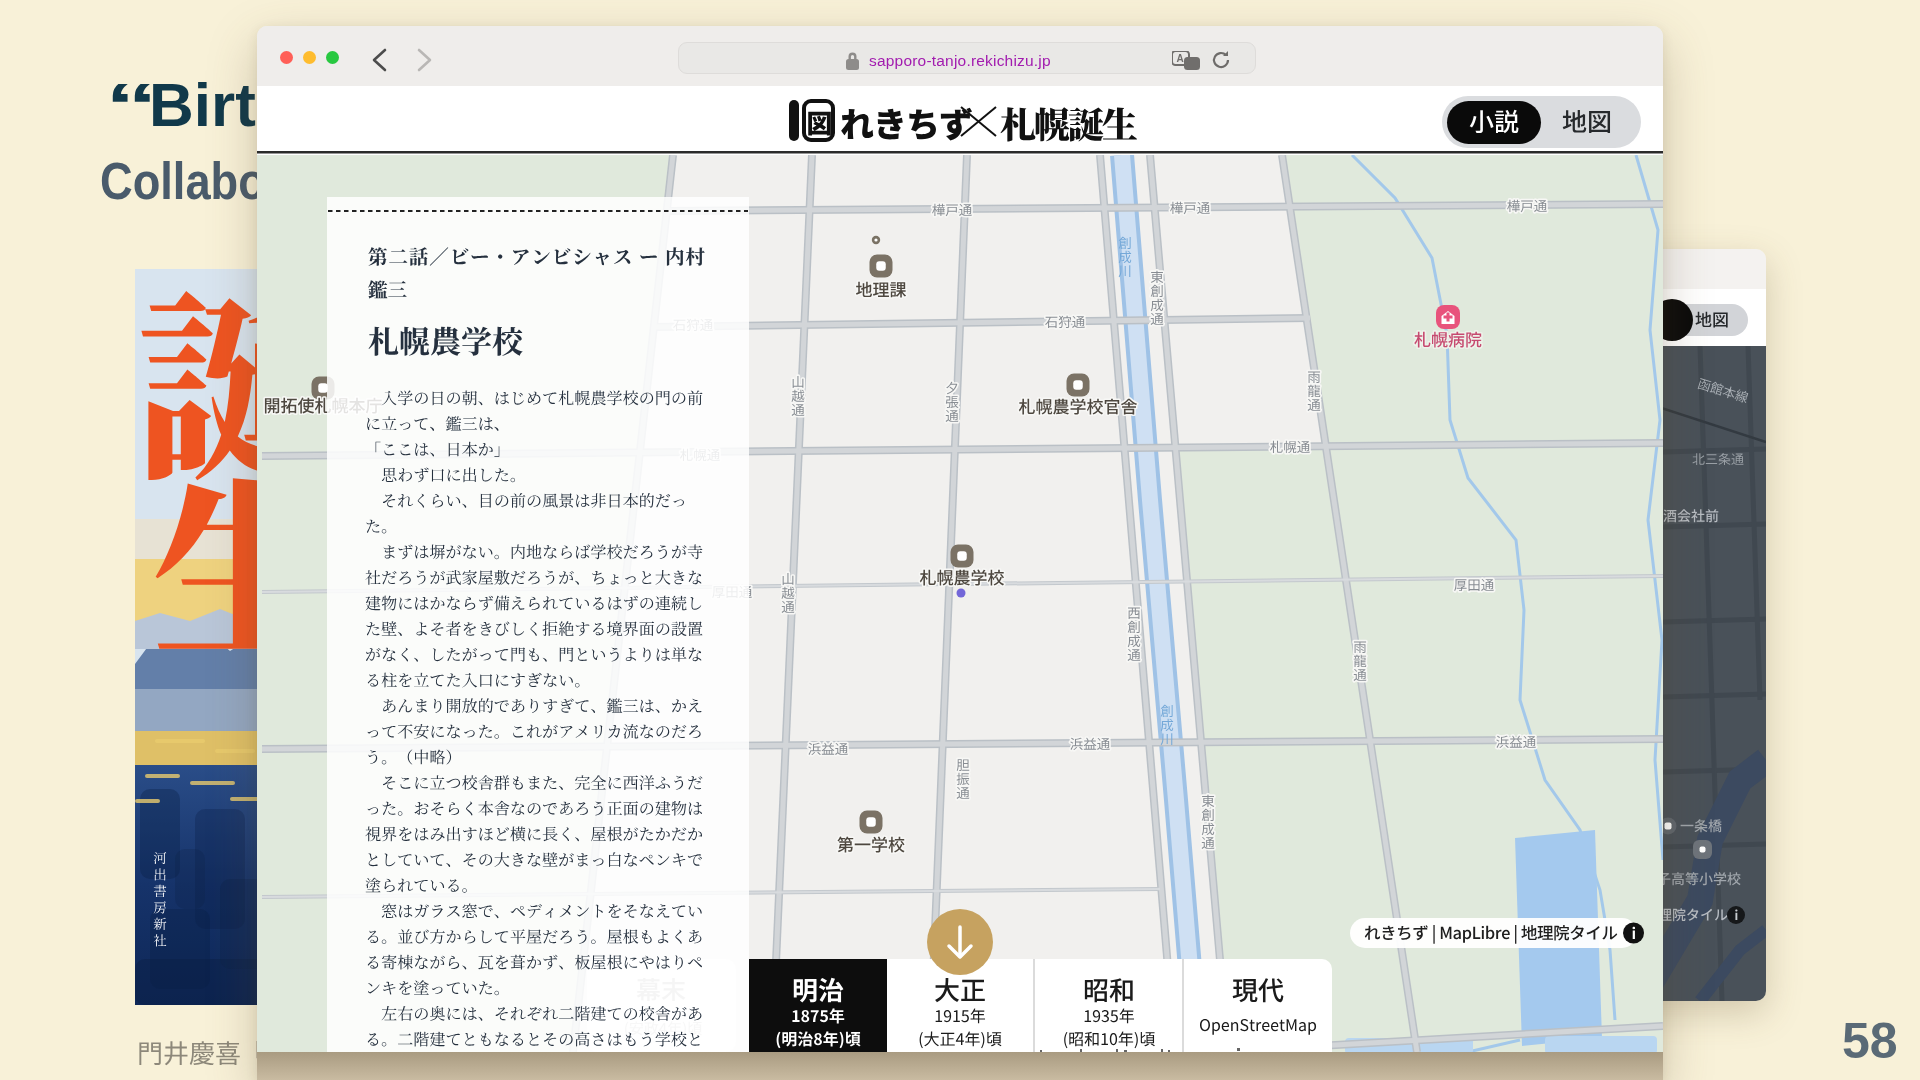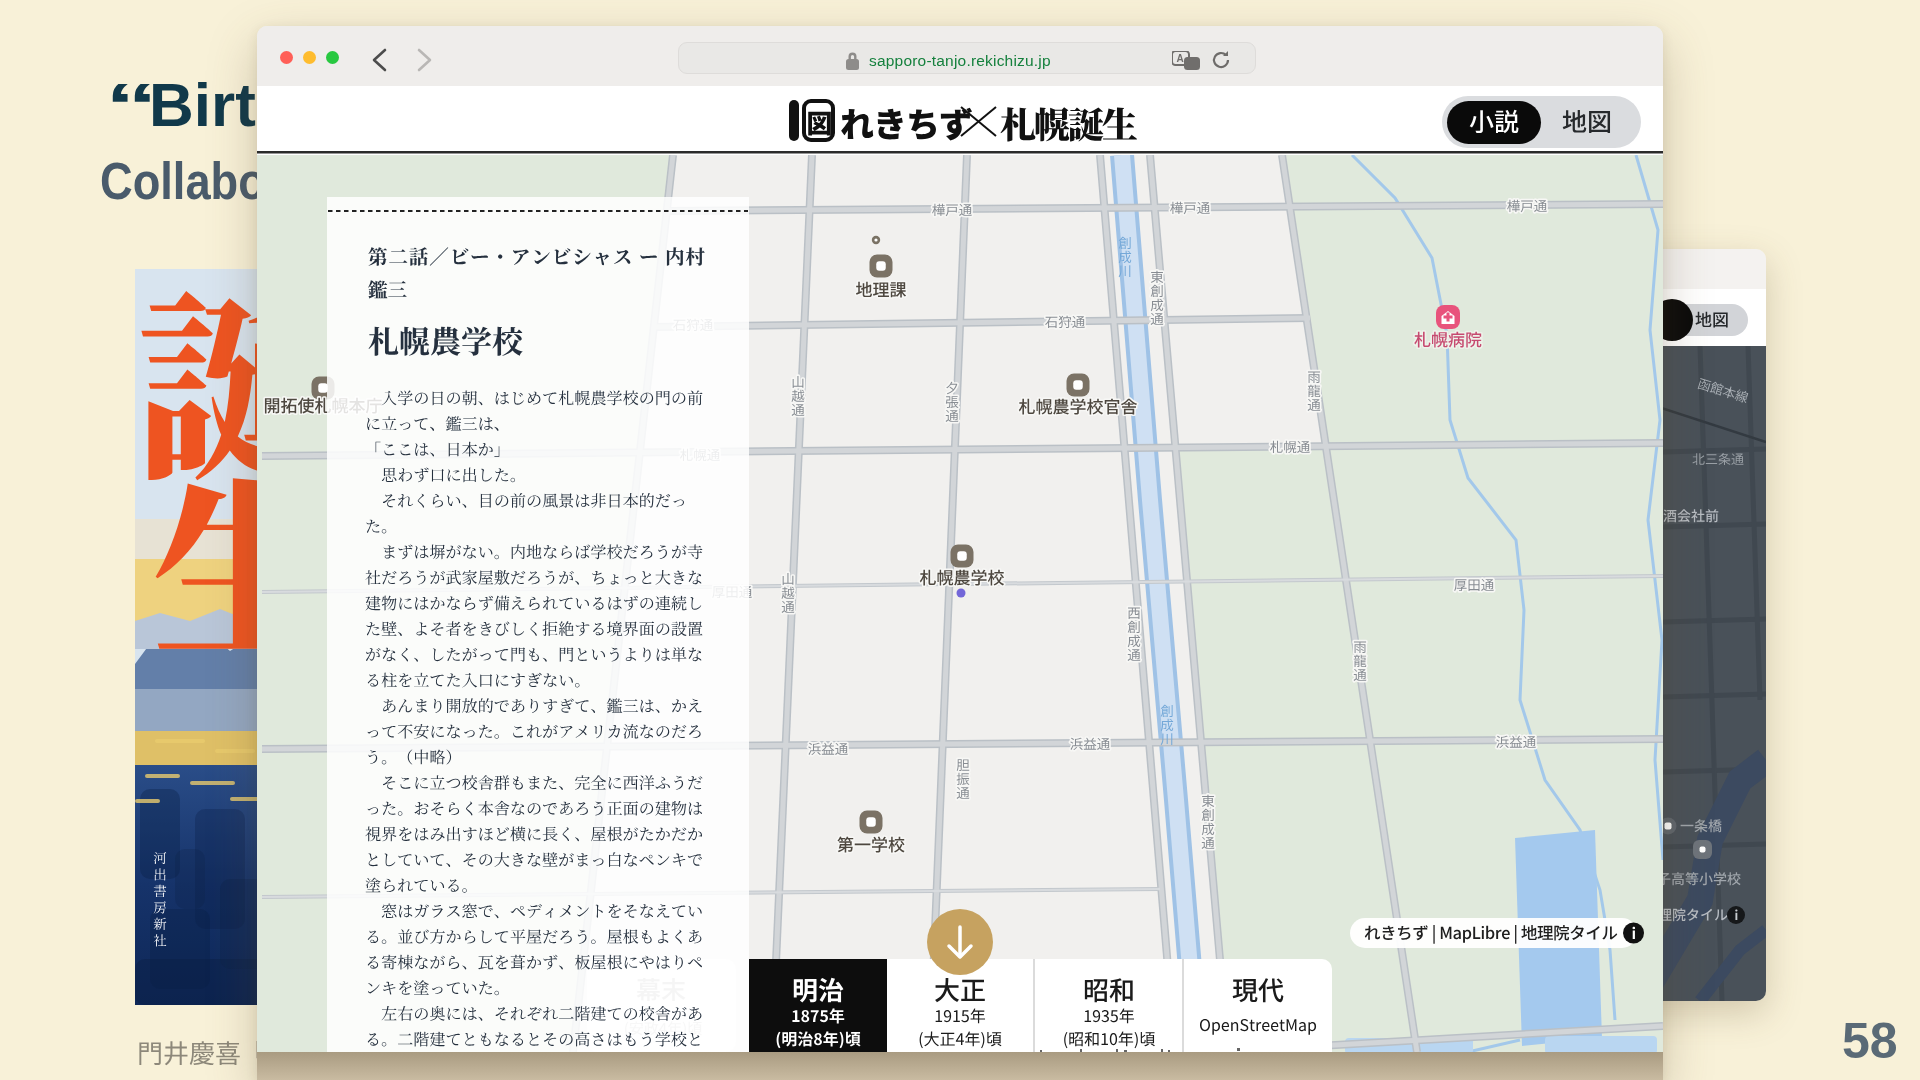--- a/index.html
+++ b/index.html
@@ -145,21 +145,21 @@
           <path d="M52 3l11 10-11 10" stroke="#b9b7b5"></path>
         </g>
       </svg>
       <div id="urlbar"></div>
       <svg class="abs" style="left:588px;top:24px" width="16" height="22" viewBox="0 0 16 22">
         <g fill="#8e8c8a">
           <rect x="1" y="9" width="13" height="11" rx="2.5"></rect>
           <path d="M3.5 9V6.5a4 4 0 0 1 8 0V9h-2.4V6.5a1.6 1.6 0 0 0-3.2 0V9z"></path>
         </g>
       </svg>
-      <div class="abs" style="left:612px;top:26px;font-size:15.5px;color:#15803d;letter-spacing:.2px;">sapporo-tanjo.rekichizu.jp</div>
+      <div class="abs" style="left:612px;top:26px;font-size:15.5px;color:#a21caf;letter-spacing:.2px;">sapporo-tanjo.rekichizu.jp</div>
       <svg class="abs" style="left:915px;top:25px" width="30" height="20" viewBox="0 0 30 20">
         <g fill="#706e6c">
           <rect x="0" y="0" width="17" height="14" rx="3.5" fill="none" stroke="#706e6c" stroke-width="2"></rect>
           <text x="4.5" y="11" font-size="10" font-weight="bold" font-family="Liberation Sans">A</text>
           <rect x="12" y="6" width="16" height="13" rx="3.5"></rect>
         </g>
       </svg>
       <svg class="abs" style="left:953px;top:23px" width="22" height="22" viewBox="0 0 22 22">
         <path d="M18 11a7 7 0 1 1-2-4.9" fill="none" stroke="#6e6c6a" stroke-width="2.2"></path>
         <path d="M18 2v5h-5z" fill="#6e6c6a"></path>

